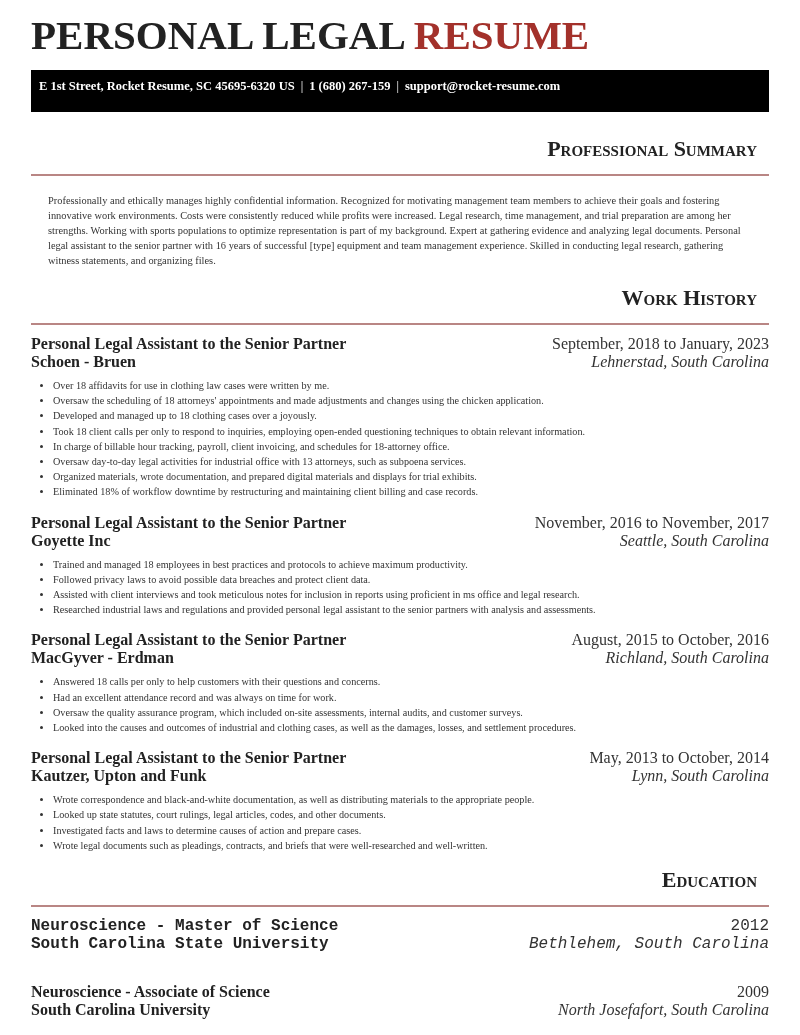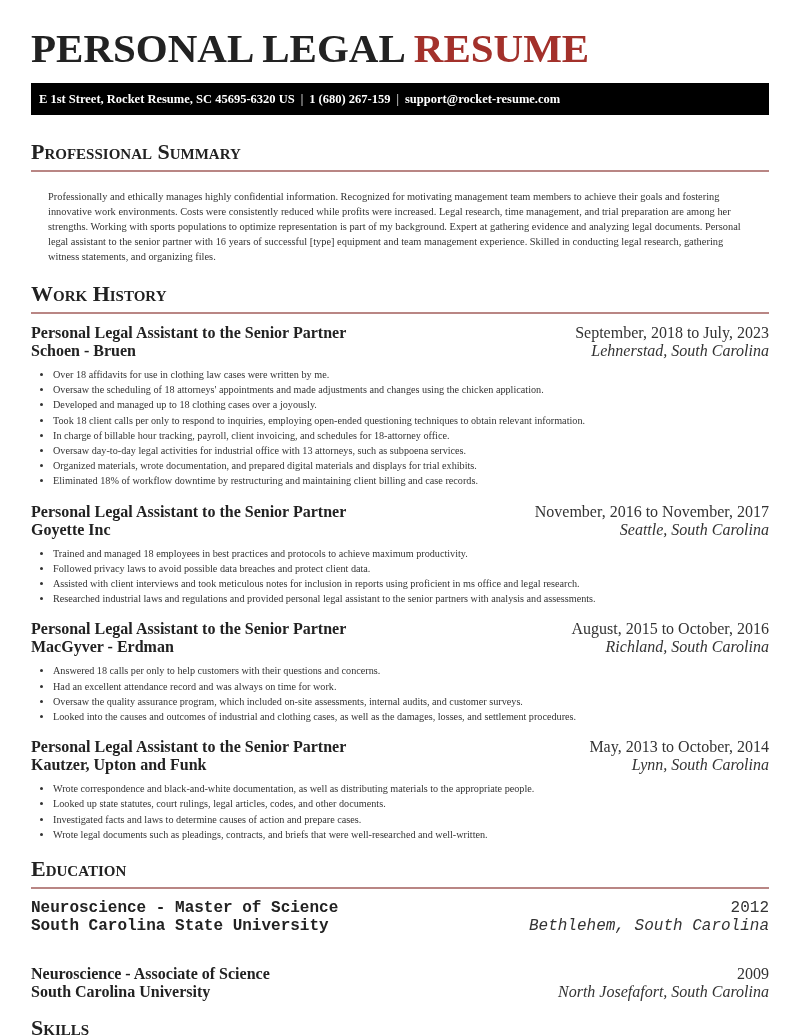--- a/index.html
+++ b/index.html
@@ -1,22 +1,22 @@
 <!DOCTYPE html>
 <html><head>
 <meta charset="utf-8">
 <style>
   html, body { margin: 0; padding: 0; background: #ffffff; }
   body { width: 800px; height: 1035px; overflow: hidden; font-family: "Liberation Serif", "DejaVu Serif", serif; color: #222; }
   .page { padding: 0 31px 0 31px; }
-  .title { margin: 0; padding-top: 25px; font-size: 41px; font-weight: bold; letter-spacing: 0px; line-height: 46px; color: #222; }
+  .title { margin: 0; padding-top: 12px; font-size: 41px; font-weight: bold; letter-spacing: 0px; line-height: 46px; color: #222; }
   .title .accent { color: #a3312b; }
-  .contact { margin-top: 12px; background: #000; color: #fff; height: 32px; line-height: 33px; padding: 0 8px; font-size: 12.5px; font-weight: bold; }
+  .contact { margin-top: 12px; background: #000; color: #fff; height: 42px; line-height: 33px; padding: 0 8px; font-size: 12.5px; font-weight: bold; }
   .contact .sep { padding: 0 6px; font-weight: normal; }
-  .section-title { margin: 0; font-size: 22px; font-weight: bold; font-variant: small-caps; color: #222; line-height: 26px; }
+  .section-title { margin: 12px; font-size: 22px; font-weight: bold; font-variant: small-caps; color: #222; line-height: 26px; text-align: right; }
   .rule { height: 2px; background: #b98684; margin-top: 5px; margin-bottom: 10px; }
   .summary { font-size: 10.4px; line-height: 15px; color: #333; margin: 17px; text-align: left; }
   .entry { margin-bottom: 14px; }
   .row { display: flex; justify-content: space-between; font-size: 16px; line-height: 18px; }
   .row .left { font-weight: bold; color: #222; }
   .row .right { color: #333; }
   .row .right.loc { font-style: italic; }
   ul.bullets { margin: 7px 0 0 0; padding-left: 22px; font-size: 10.2px; line-height: 15.2px; color: #333; font-family: Liberation Serif, serif; }
   ul.bullets li { padding-left: 0; }
   .skills { display: flex; }
@@ -42,21 +42,21 @@
     <p class="summary">Professionally and ethically manages highly confidential information. Recognized for motivating management team members to achieve their goals and fostering innovative work environments. Costs were consistently reduced while profits were increased. Legal research, time management, and trial preparation are among her strengths. Working with sports populations to optimize representation is part of my background. Expert at gathering evidence and analyzing legal documents. Personal legal assistant to the senior partner with 16 years of successful [type] equipment and team management experience. Skilled in conducting legal research, gathering witness statements, and organizing files.</p>
   </div>
 
   <div style="margin-top:14px;">
     <h2 class="section-title">Work History</h2>
     <div class="rule"></div>
 
     <div class="entry">
       <div class="row">
           <span class="left">Personal Legal Assistant to the Senior Partner</span>
-          <span class="right">September, 2018 to July, 2023</span>
+          <span class="right">September, 2018 to January, 2023</span>
         </div>
       <div class="row">
           <span class="left">Schoen - Bruen</span>
           <span class="right loc">Lehnerstad, South Carolina</span>
         </div>
       <ul class="bullets">
         <li>Over 18 affidavits for use in clothing law cases were written by me.</li>
         <li>Oversaw the scheduling of 18 attorneys' appointments and made adjustments and changes using the chicken application.</li>
         <li>Developed and managed up to 18 clothing cases over a joyously.</li>
         <li>Took 18 client calls per only to respond to inquiries, employing open-ended questioning techniques to obtain relevant information.</li>

